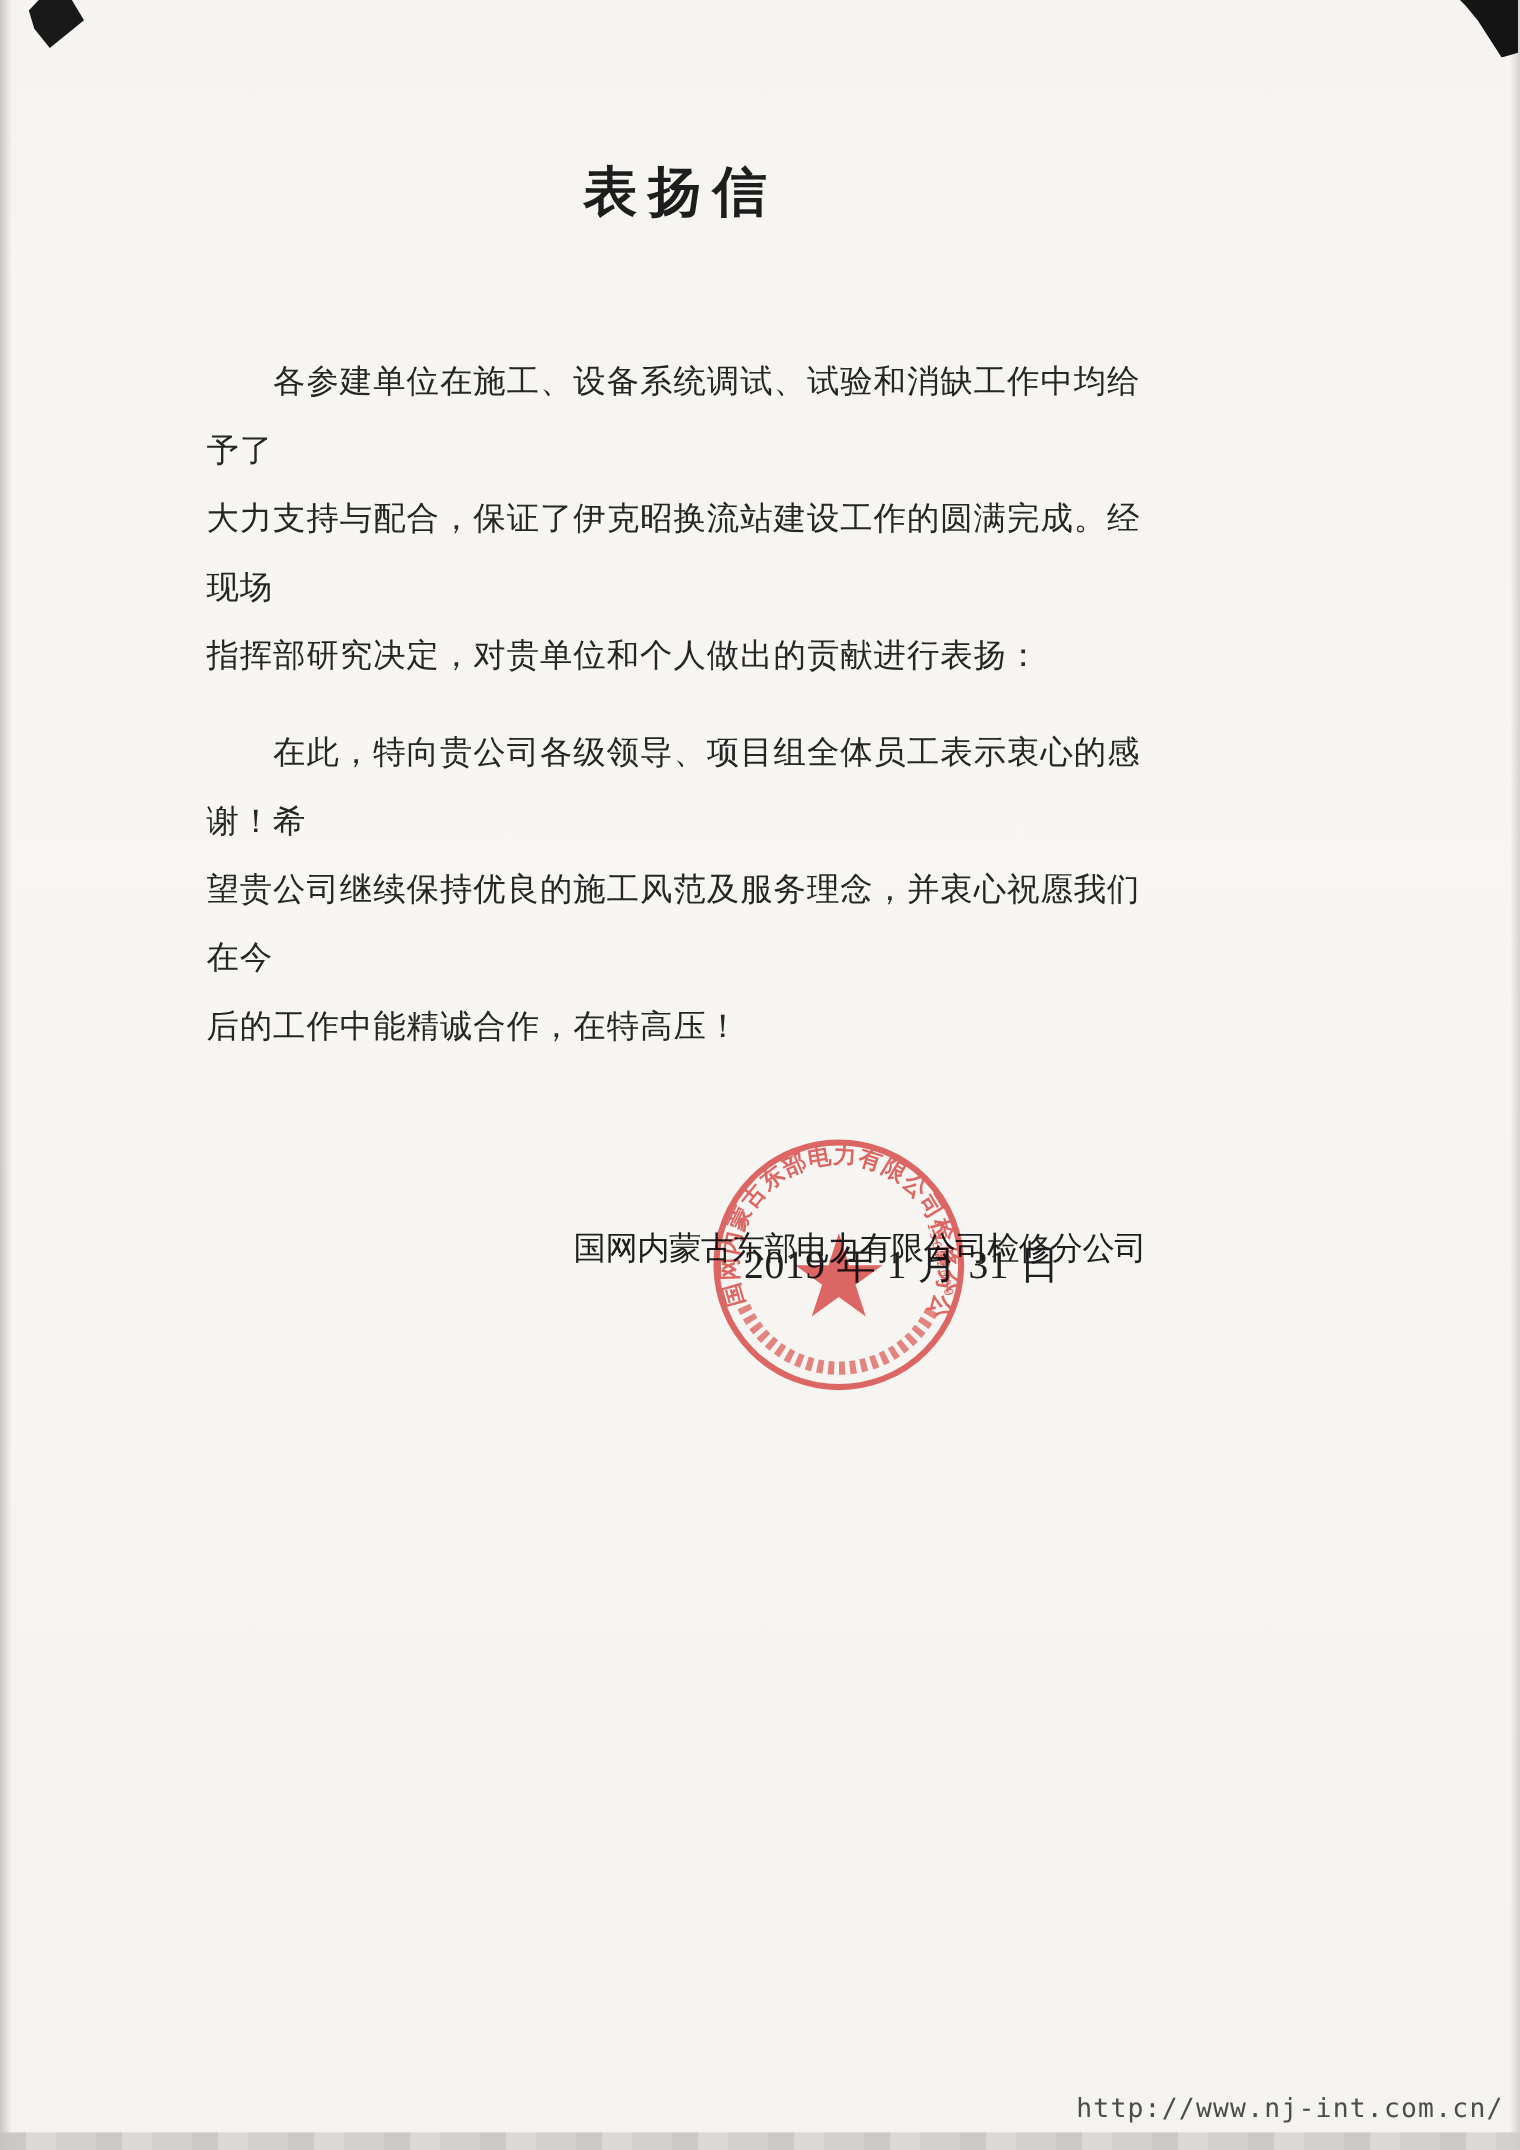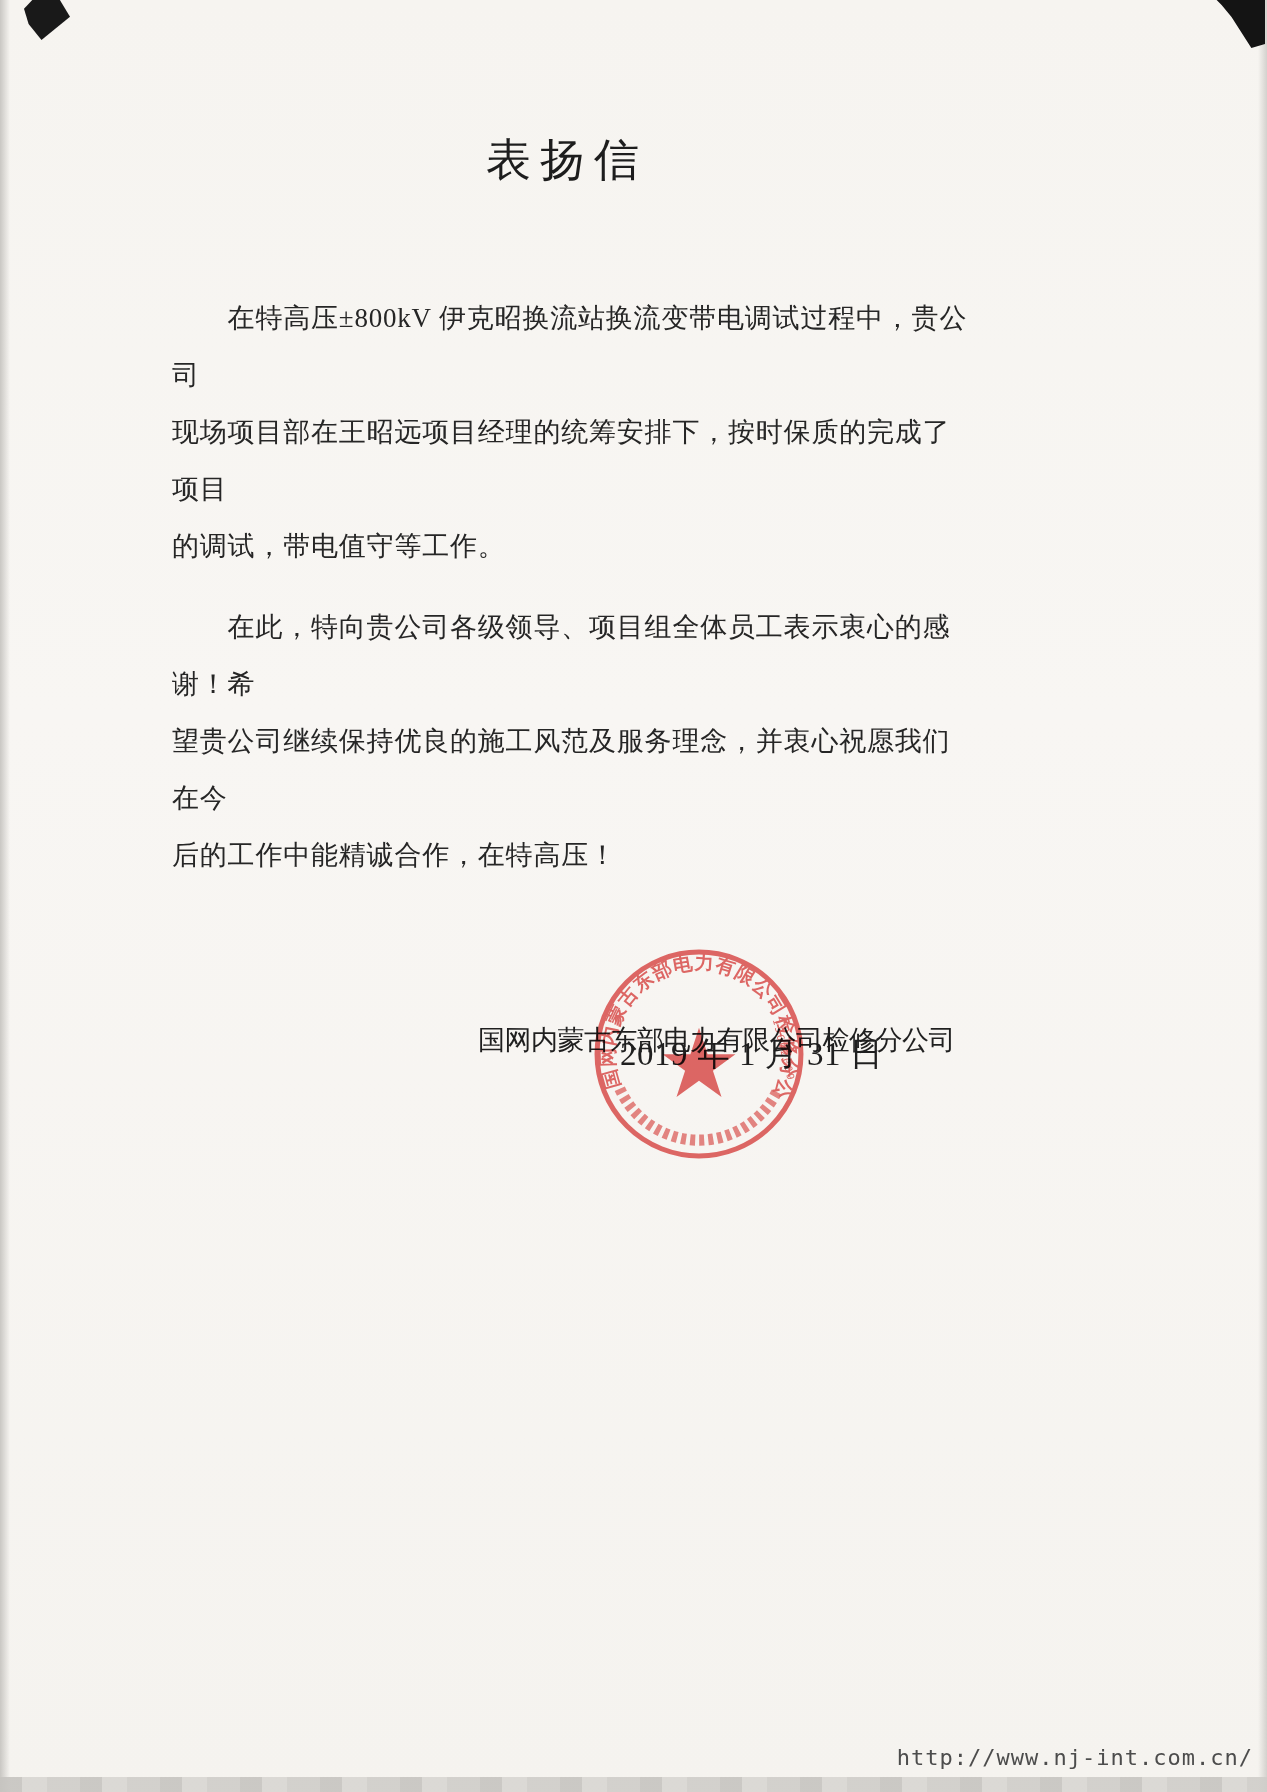--- a/index.html
+++ b/index.html
@@ -15,21 +15,21 @@
   .edge-right{position:absolute;right:0;top:0;width:9px;height:100%;
     background:linear-gradient(270deg,#d3d1cd,rgba(211,209,205,0));}
   .corner-tl{position:absolute;top:0;left:24px;width:46px;height:40px;background:#191919;
     clip-path:polygon(18% 0,78% 0,100% 42%,38% 100%,10% 60%,0 22%);}
   .corner-tr{position:absolute;top:0;right:2px;width:62px;height:50px;background:#141414;
     clip-path:polygon(22% 0,100% 0,100% 88%,78% 96%,46% 34%,30% 10%);}
   .bottom-strip{position:absolute;left:0;bottom:0;width:100%;height:15px;opacity:.9;
     background:repeating-linear-gradient(90deg,#c6c4c0 0 22px,#d8d6d2 22px 47px,#cfcdc9 47px 80px);}
   
   .title-wrap{position:absolute;left:172px;top:130px;width:790px;text-align:center;}
-  .title{font-size:45px;font-weight:400;letter-spacing:9px;color:#1d1d1d;}
+  .title{font-size:45px;font-weight:700;letter-spacing:9px;color:#1d1d1d;}
   .salutation{position:absolute;left:172px;top:202px;font-size:28px;letter-spacing:1px;}
   .body-text{position:absolute;left:172px;top:290px;width:800px;}
   .body-text p{
     margin:0 0 24px 0;font-size:27px;line-height:57px;letter-spacing:0.8px;
     white-space:pre-line;text-align:left;color:#262626;
   }
   .signature{position:absolute;left:478px;top:1022px;font-size:27px;letter-spacing:-0.5px;color:#1f1f1f;}
   .date{position:absolute;left:620px;top:1032px;font-size:33px;letter-spacing:0.5px;color:#1f1f1f;}
   .stamp{position:absolute;left:590px;top:944px;width:218px;height:220px;
     opacity:.85;mix-blend-mode:multiply;}
@@ -48,23 +48,23 @@
   <div class="corner-tl"></div>
   <div class="corner-tr"></div>
   <div class="bottom-strip"></div>
 
   <div class="title-wrap">
     <span class="title">表扬信</span>
   </div>
 
 
   <div class="body-text">
-    <p>　　在特高压±800kV 伊克昭换流站换流变带电调试过程中，贵公司
-现场项目部在王昭远项目经理的统筹安排下，按时保质的完成了项目
-的调试，带电值守等工作。</p>
+    <p>　　各参建单位在施工、设备系统调试、试验和消缺工作中均给予了
+大力支持与配合，保证了伊克昭换流站建设工作的圆满完成。经现场
+指挥部研究决定，对贵单位和个人做出的贡献进行表扬：</p>
     <p>　　在此，特向贵公司各级领导、项目组全体员工表示衷心的感谢！希
 望贵公司继续保持优良的施工风范及服务理念，并衷心祝愿我们在今
 后的工作中能精诚合作，在特高压！</p>
   </div>
 
   <div class="signature">国网内蒙古东部电力有限公司检修分公司</div>
   <div class="date">2019 年 1 月 31 日</div>
 
   <svg class="stamp" viewBox="0 0 216 216" xmlns="http://www.w3.org/2000/svg">
     <defs>

